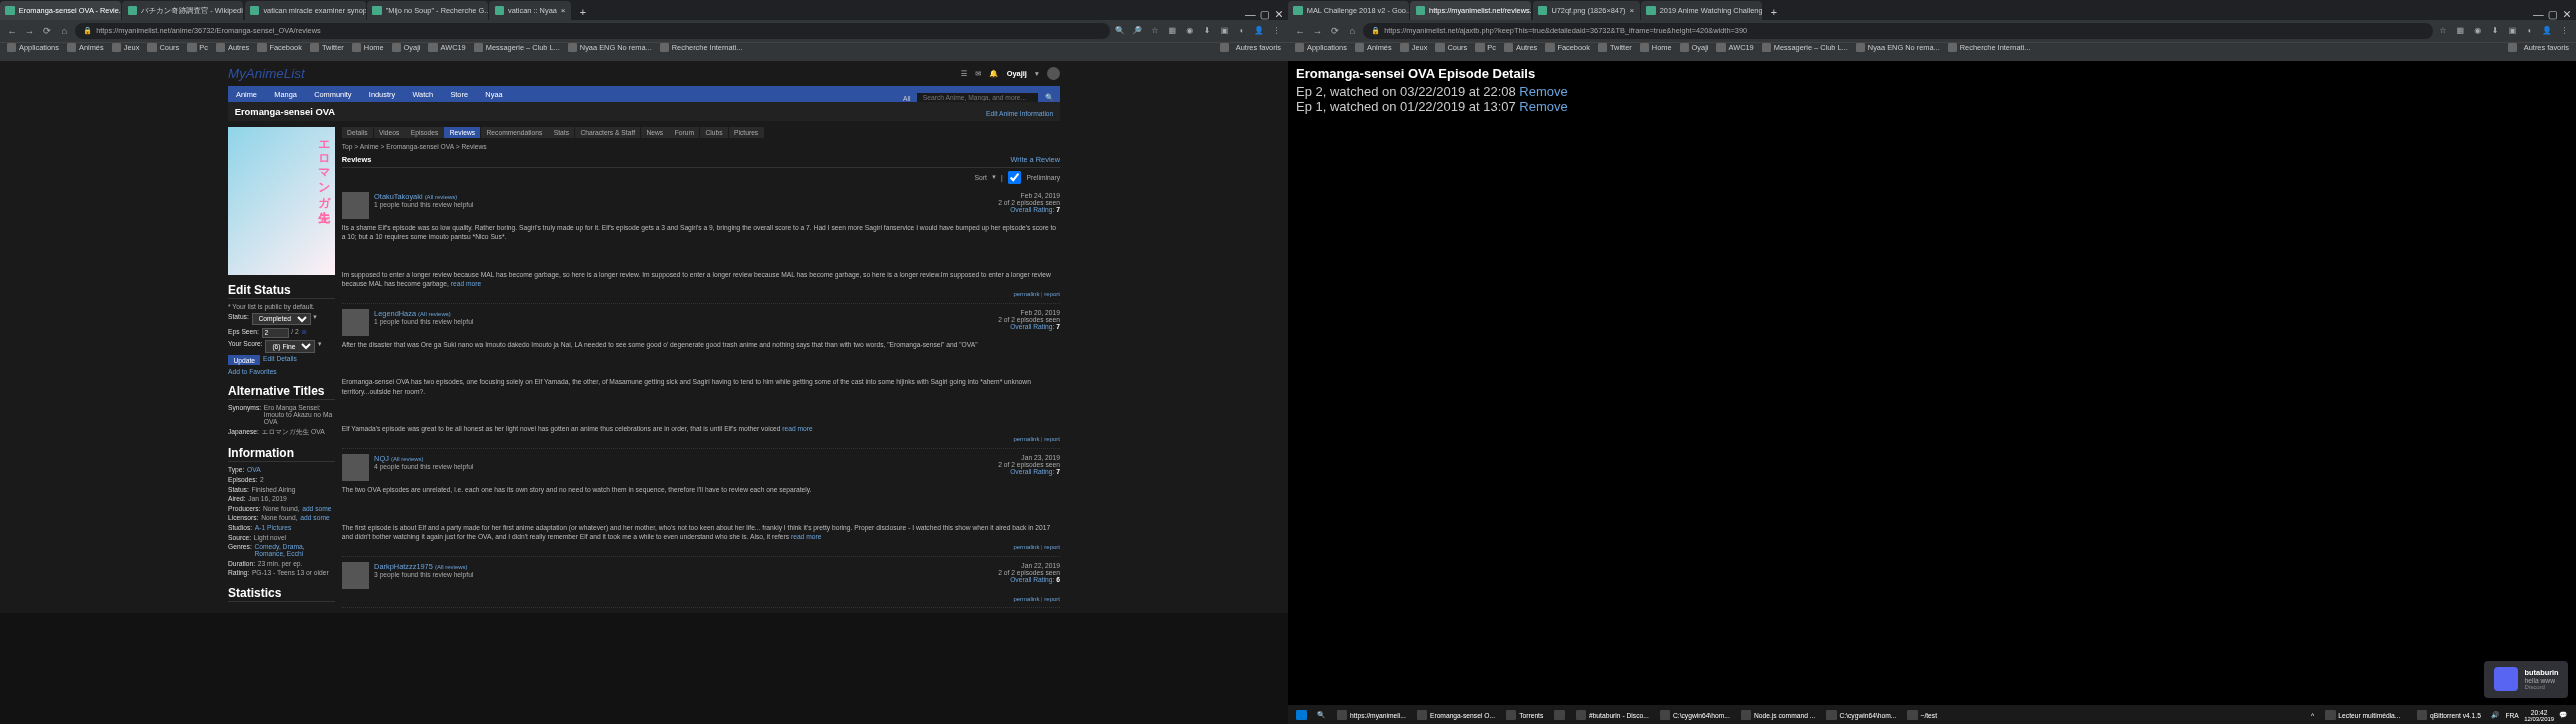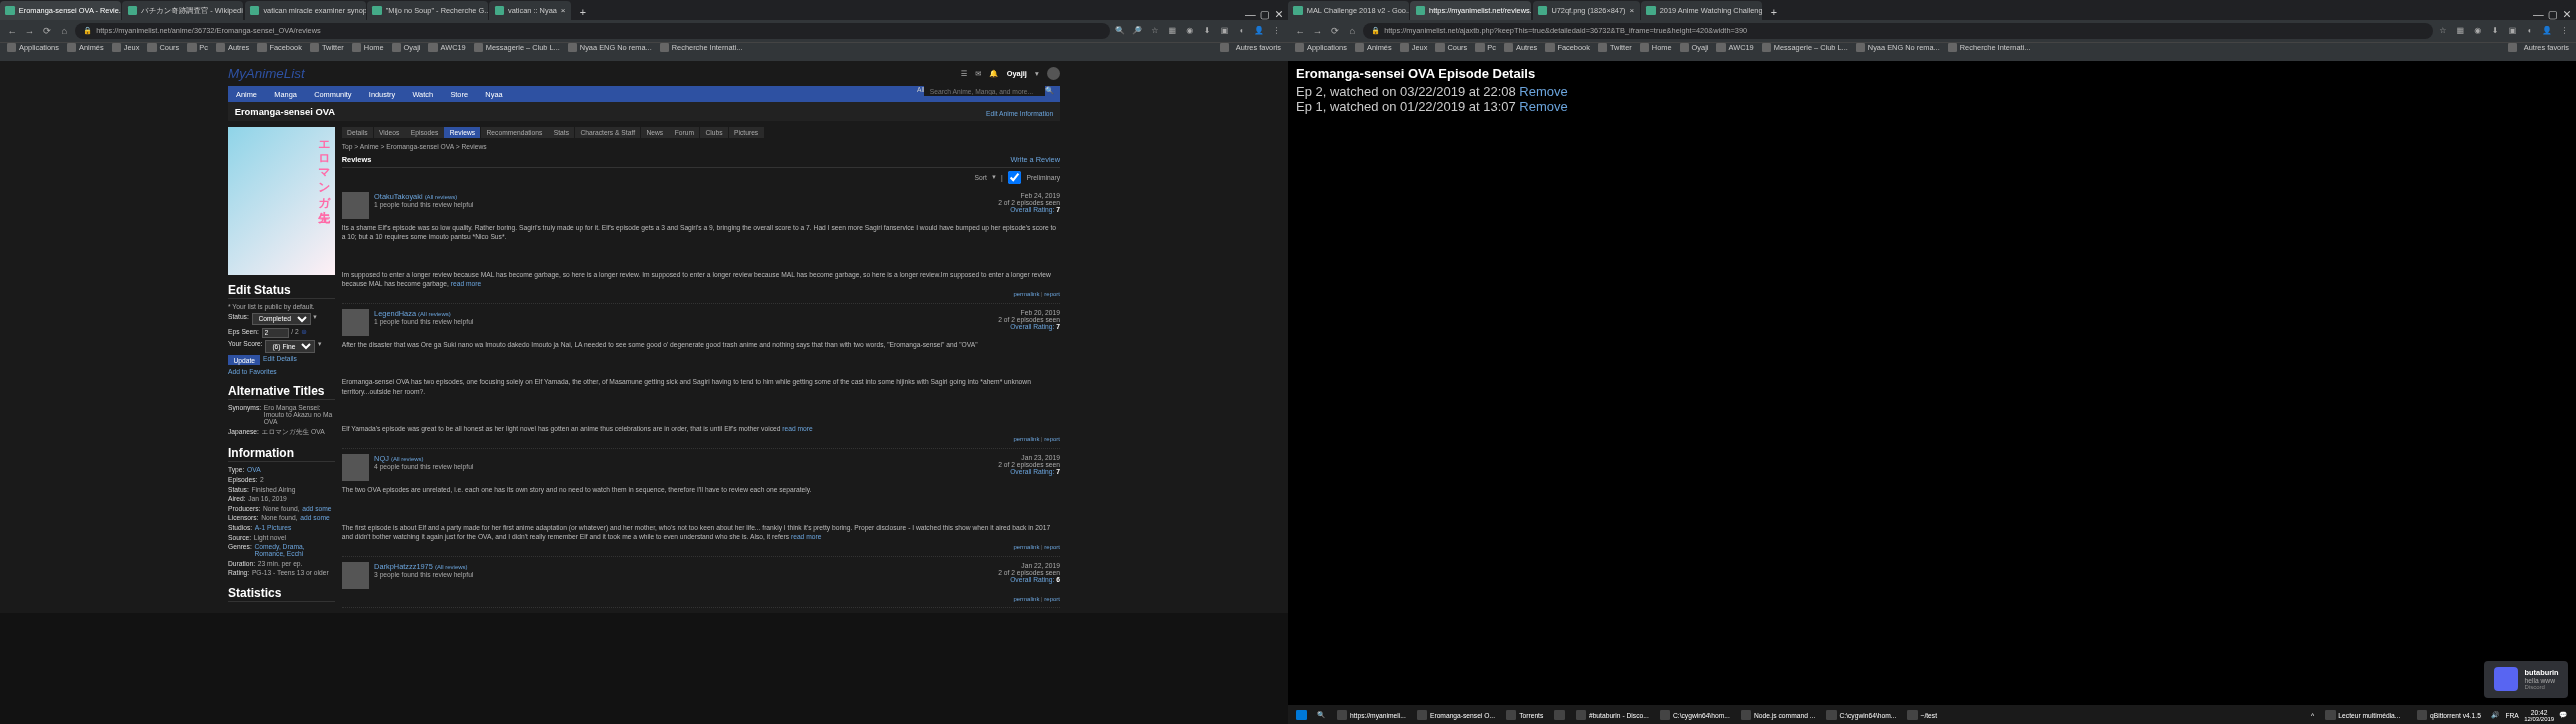--- a/index.html
+++ b/index.html
@@ -25,21 +25,21 @@
 .bm-right { margin-left: auto; display: flex; gap: 6.7px; }
 .page-content { flex: 1; overflow: auto; background: #121212; }
 
 
 .mal-page { background: #1a1a1a; color: #ccc; padding: 0 228px; font-size: 7.4px; }
 .mal-header { display: flex; align-items: center; padding: 5.4px 0; }
 .mal-logo { color: #2e51a2; font-size: 13.4px; font-weight: normal; font-style: italic; text-align: center; }
 .mal-header-icons { margin-left: auto; display: flex; gap: 8px; align-items: center; }
 .mal-nav { display: flex; gap: 1.3px; background: #2e51a2; height: 16px; align-items: stretch; }
 .mal-nav-item { padding: 0 8px; color: #fff; display: flex; align-items: center; cursor: pointer; font-size: 7.4px; }
-.mal-nav-right { margin-left: auto; display: flex; align-items: flex-start; gap: 0; padding-right: 5.4px; }
+.mal-nav-right { margin-left: auto; display: flex; align-items: flex-end; gap: 7px; padding-right: 5.4px; }
 .mal-search { background: #1a1a1a; color: #aaa; padding: 1.3px 5.4px; font-size: 6.7px; width: 121px; border: none; }
 .mal-title-bar { background: #222; padding: 4px 6.7px; display: flex; justify-content: space-between; align-items: flex-end; }
 .mal-title { color: #fff; font-size: 9.4px; font-weight: bold; }
 .mal-edit-link { color: #6ba4dc; font-size: 6.7px; }
 .mal-body { display: flex; gap: 6.7px; padding: 5.4px 0; }
 .mal-left { width: 107px; flex-shrink: 0; }
 .mal-poster { width: 107px; height: 148px; background: linear-gradient(135deg, #8fd4e8, #fff0f5); position: relative; }
 .mal-poster-text { position: absolute; right: 2.7px; top: 6.7px; writing-mode: vertical-rl; text-orientation: upright; color: #ff6ba8; font-size: 12px; font-weight: bold; }
 .mal-side-section { margin-top: 6.7px; }
 .mal-side-head { color: #fff; font-weight: bold; padding: 1.3px 0; border-bottom: 0.7px solid #333; margin-bottom: 2.7px; font-size: 12px; }

